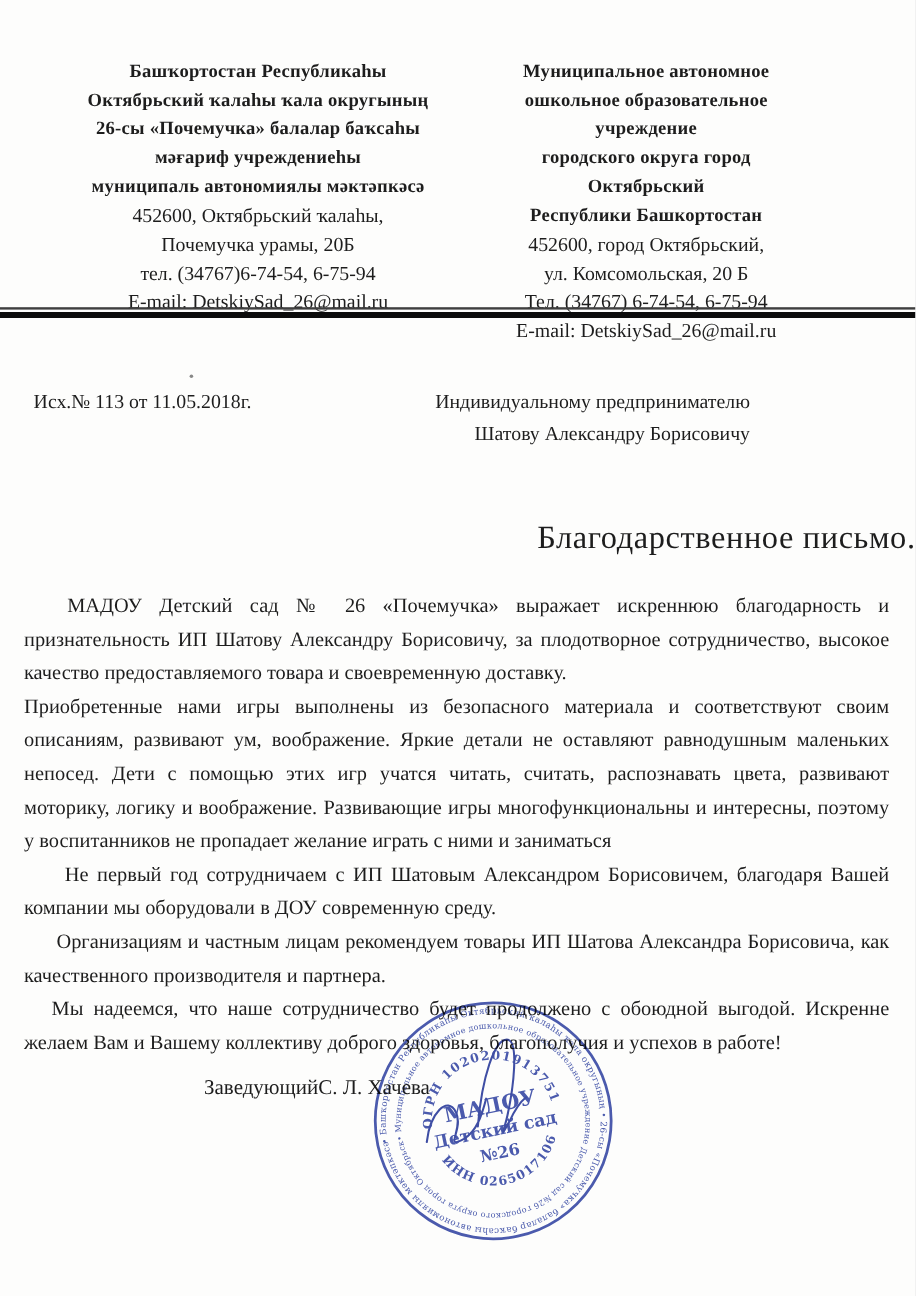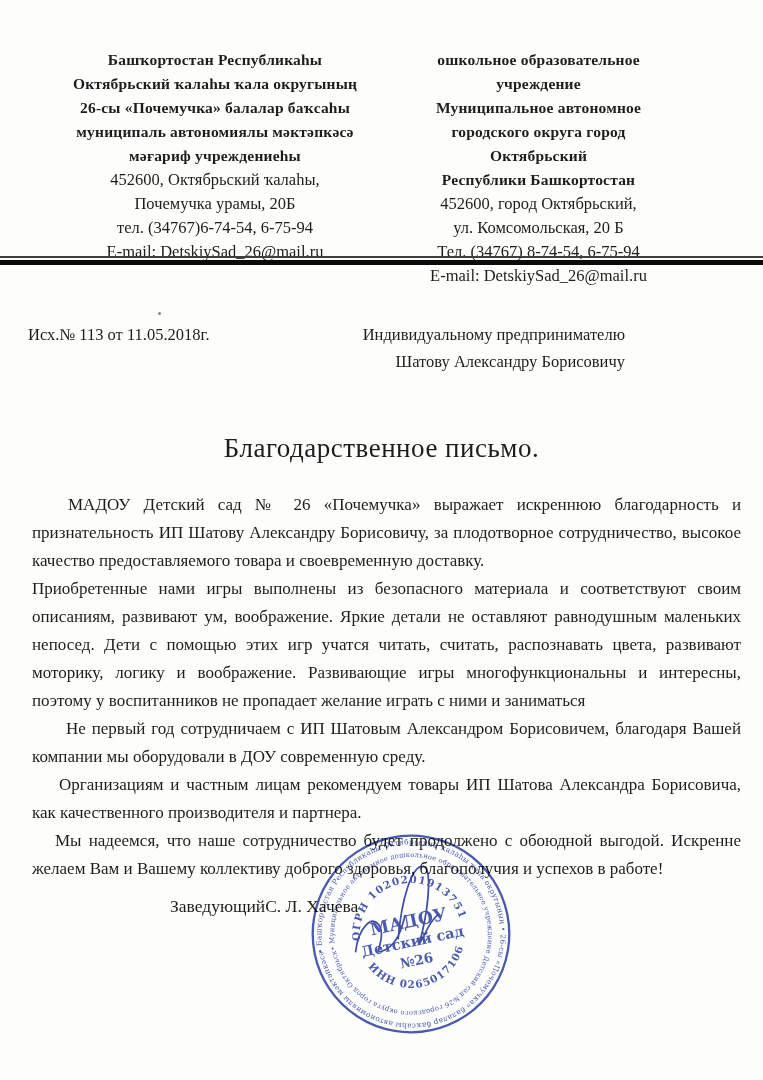--- a/index.html
+++ b/index.html
@@ -23,23 +23,23 @@
   .rule{position:absolute;top:256px;left:0;width:763px;}
   .rule .thin{height:2px;background:#3f3f3f;}
   .rule .gap{height:2px;background:transparent;}
   .rule .thick{height:5px;background:#0b0b0b;}
   
   .ref-row{position:absolute;top:321px;left:0;width:647px;display:flex;justify-content:space-between;font-size:16.5px;}
   .ref-num{margin-left:28px;margin-top:4px;white-space:nowrap;}
   .addressee{margin-right:22px;text-align:right;line-height:27px;}
   .dot-artifact{position:absolute;top:312px;left:158px;width:3px;height:3px;background:rgba(40,40,40,.55);border-radius:50%;}
   
-  .title{position:absolute;top:433px;left:0;width:763px;text-align:center;font-size:27px;letter-spacing:.5px;}
+  .title{position:absolute;top:433px;left:0;width:763px;text-align:right;font-size:27px;letter-spacing:.5px;}
   
-  .body-text{position:absolute;top:491px;left:32px;right:22px;font-size:17px;line-height:28px;text-align:justify;}
+  .body-text{position:absolute;top:491px;left:20px;right:22px;font-size:17px;line-height:28px;text-align:justify;}
   .body-text p{margin:0;}
   .p-indent{text-indent:36px;}
   .p2{margin-top:2px;text-indent:34px;}
   .p3{margin-top:6px;text-indent:27px;}
   .p4{margin-top:2px;text-indent:23px;}
   
   .sign-row{position:absolute;top:896px;left:0;width:763px;display:flex;justify-content:flex-start;font-size:17.5px;}
   .sign-role{margin-left:170px;}
   .sign-name{margin-right:138px;white-space:nowrap;}
   
@@ -60,35 +60,35 @@
 </head>
 <body>
 
 <div class="page">
 
   <div class="letterhead">
     <div class="lh-col lh-left">
       <div class="lh-line lh-bold">Башҡортостан Республикаһы</div>
       <div class="lh-line lh-bold">Октябрьский ҡалаһы ҡала округының</div>
       <div class="lh-line lh-bold">26-сы «Почемучка» балалар баҡсаһы</div>
+      <div class="lh-line lh-bold">мәғариф учреждениеһы</div>
       <div class="lh-line lh-bold">муниципаль автономиялы мәктәпкәсә</div>
-      <div class="lh-line lh-bold">мәғариф учреждениеһы</div>
       <div class="lh-line">452600, Октябрьский ҡалаһы,</div>
       <div class="lh-line">Почемучка урамы, 20Б</div>
       <div class="lh-line">тел. (34767)6-74-54, 6-75-94</div>
       <div class="lh-line">E-mail: DetskiySad_26@mail.ru</div>
     </div>
     <div class="lh-col lh-right">
+      <div class="lh-line lh-bold">Муниципальное автономное</div>
       <div class="lh-line lh-bold">ошкольное образовательное учреждение</div>
-      <div class="lh-line lh-bold">Муниципальное автономное</div>
       <div class="lh-line lh-bold">городского округа город Октябрьский</div>
       <div class="lh-line lh-bold">Республики Башкортостан</div>
       <div class="lh-line">452600, город Октябрьский,</div>
       <div class="lh-line">ул. Комсомольская, 20 Б</div>
-      <div class="lh-line">Тел. (34767) 8-74-54, 6-75-94</div>
+      <div class="lh-line">Тел. (34767) 6-74-54, 6-75-94</div>
       <div class="lh-line">E-mail: DetskiySad_26@mail.ru</div>
     </div>
   </div>
 
   <div class="rule">
     <div class="thin"></div>
     <div class="gap"></div>
     <div class="thick"></div>
   </div>
 

